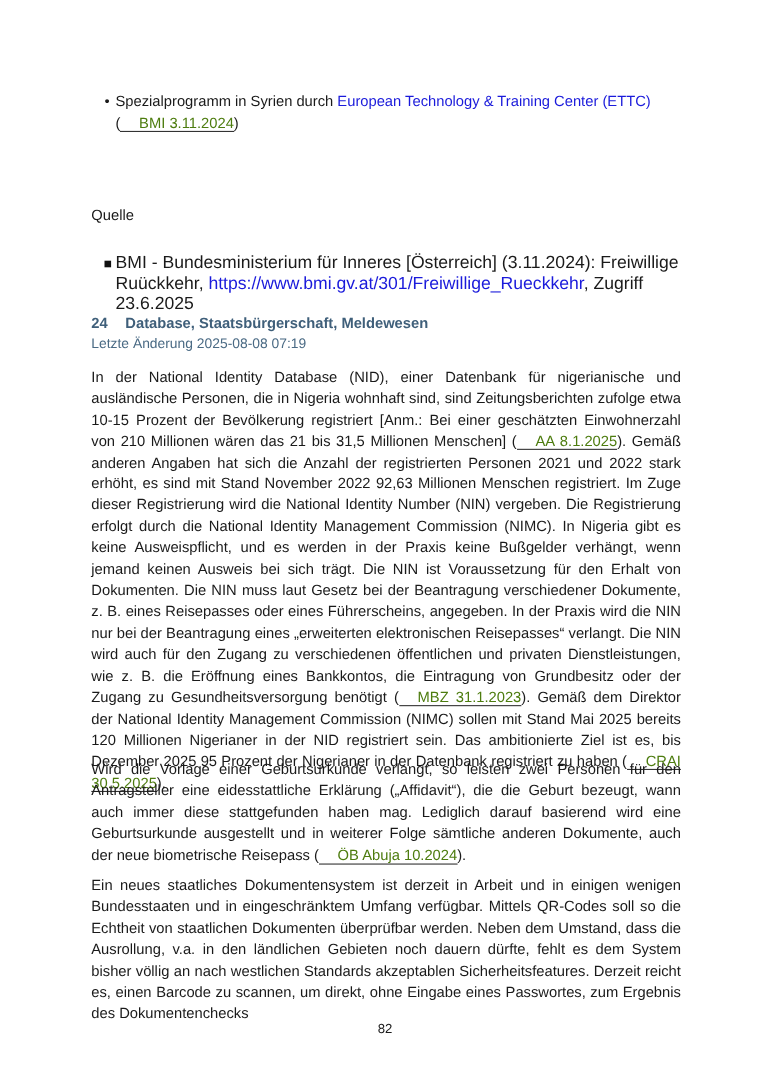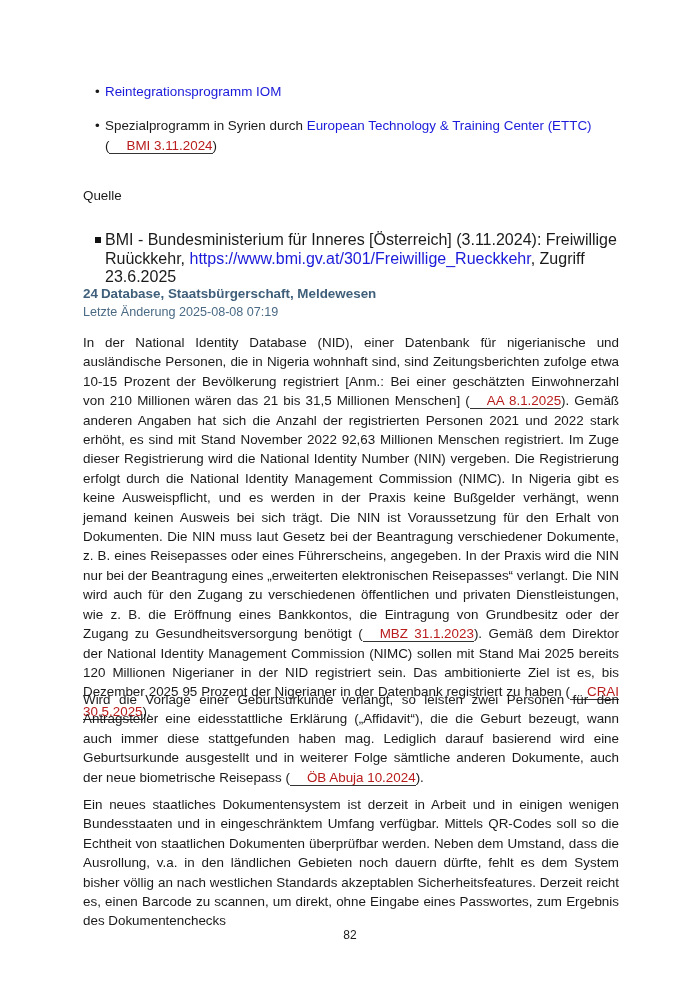--- a/index.html
+++ b/index.html
@@ -2,40 +2,37 @@
 <html><head>
 <meta charset="utf-8">
 <style>
   html, body { margin: 0; padding: 0; background: #ffffff; }
   body { width: 700px; height: 990px; position: relative; overflow: hidden;
          font-family: "Liberation Sans", sans-serif; color: #1a1a1a; }
   .bullets { position: absolute; left: 95px; top: 82px; width: 525px; font-size: 13.4px; line-height: 20px; }
   .bullet { position: relative; padding-left: 10px; margin-bottom: 14px; }
   .bullet::before { content: "•"; position: absolute; left: 0; top: 0; }
   a, .link { color: #1a1adb; text-decoration: none; }
-  .cite { border-bottom: 1px solid #333; color: #b91c1c; padding-left: 17px; }
+  .cite { border-bottom: 1px solid #333; color: #4d7c0f; padding-left: 17px; }
   .quelle { position: absolute; left: 83px; top: 188px; font-size: 13.4px; }
   .src { position: absolute; left: 95px; top: 231px; width: 525px; font-size: 16px; line-height: 18.5px; padding-left: 10px; }
   .src::before { content: ""; position: absolute; left: 0; top: 6px; width: 6px; height: 6px; background: #111; }
   .heading { position: absolute; left: 83px; top: 286px; font-size: 13.4px; font-weight: bold; color: #3f5f7a; }
-  .heading .num { margin-right: 3px; }
+  .heading .num { margin-right: 16px; }
   .updated { position: absolute; left: 83px; top: 305px; font-size: 12.6px; color: #4a6a84; }
   .para { position: absolute; left: 83px; width: 536px; font-size: 13.4px; line-height: 19.4px; text-align: justify; }
   .p1 { top: 333px; }
   .p2 { top: 690px; }
   .p3 { top: 795px; }
   .pageno { position: absolute; left: 0; width: 700px; text-align: center; top: 928px; font-size: 12px; }
 </style>
 </head>
 <body>
 
 <div class="bullets">
-  <div class="bullet">
-    <a class="link">Reintegrationsprogramm IOM</a>
-  </div>
   <div class="bullet">
     <span>Spezialprogramm in Syrien durch </span><a class="link">European Technology &amp; Training Center (ETTC)</a><span> (</span><span class="cite">BMI 3.11.2024</span><span>)</span>
   </div>
 </div>
 
 <div class="quelle">Quelle</div>
 
 <div class="src"><span>BMI - Bundesministerium für Inneres [Österreich] (3.11.2024): Freiwillige Ruückkehr, </span><a class="link">https://www.bmi.gv.at/301/Freiwillige_Rueckkehr</a><span>, Zugriff 23.6.2025</span></div>
 
 <div class="heading"><span class="num">24</span><span>Database, Staatsbürgerschaft, Meldewesen</span></div>

